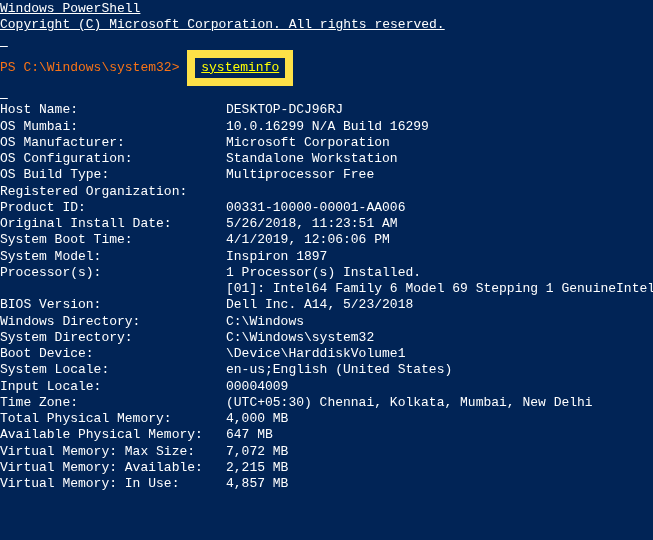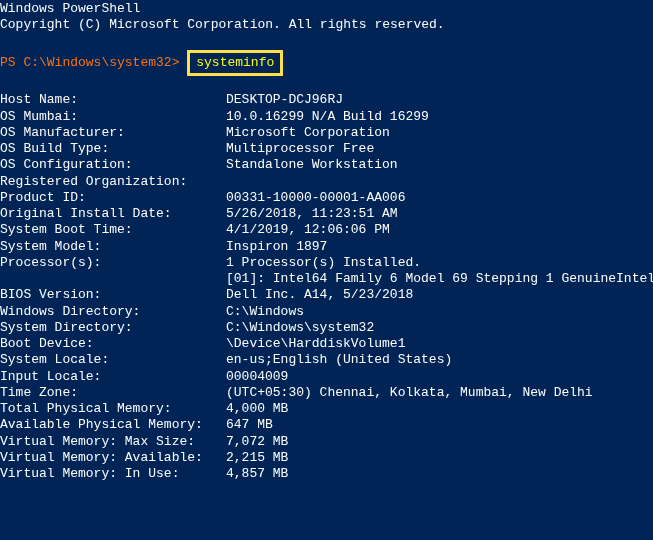--- a/index.html
+++ b/index.html
@@ -7,47 +7,48 @@
       background: #012456;
       font-family: Consolas, 'Courier New', monospace;
       font-size: 13px;
       color: #ffffff;
       width: 653px;
       height: 540px;
       overflow: hidden;
       line-height: 1.25;
       padding: 1px 0 0 0;
     }
-    .line { white-space: pre; }
+    .line { white-space: pre; text-decoration: underline; }
     .prompt-line { white-space: pre; }
     .prompt { color: #f97316; }
     .highlighted {
-      border: 3px solid #fde047;
+      border: 8px solid #fde047;
       color: #ffff00;
       padding: 2px 6px;
       display: inline-block;
+      text-decoration: underline;
     }
     .row { white-space: pre; }
     .label { display: inline-block; width: 226px; white-space: pre; vertical-align: top; }
     .value { display: inline; white-space: pre; }
   </style>
 </head>
 <body>
 
 <div class="line">Windows PowerShell</div>
 <div class="line">Copyright (C) Microsoft Corporation. All rights reserved.</div>
 <div class="line"> </div>
 <div class="prompt-line"><span class="prompt">PS C:\Windows\system32&gt; </span><span class="highlighted">systeminfo</span></div>
 <div class="line"> </div>
 <div id="output">
     <div class="row"><span class="label">Host Name:</span><span class="value">DESKTOP-DCJ96RJ</span></div>
     <div class="row"><span class="label">OS Mumbai:</span><span class="value">10.0.16299 N/A Build 16299</span></div>
     <div class="row"><span class="label">OS Manufacturer:</span><span class="value">Microsoft Corporation</span></div>
+    <div class="row"><span class="label">OS Configuration:</span><span class="value">Standalone Workstation</span></div>
     <div class="row"><span class="label">OS Build Type:</span><span class="value">Multiprocessor Free</span></div>
-    <div class="row"><span class="label">OS Configuration:</span><span class="value">Standalone Workstation</span></div>
     <div class="row"><span class="label">Registered Organization:</span><span class="value"></span></div>
     <div class="row"><span class="label">Product ID:</span><span class="value">00331-10000-00001-AA006</span></div>
     <div class="row"><span class="label">Original Install Date:</span><span class="value">5/26/2018, 11:23:51 AM</span></div>
     <div class="row"><span class="label">System Boot Time:</span><span class="value">4/1/2019, 12:06:06 PM</span></div>
     <div class="row"><span class="label">System Model:</span><span class="value">Inspiron 1897</span></div>
     <div class="row"><span class="label">Processor(s):</span><span class="value">1 Processor(s) Installed.</span></div>
     <div class="row"><span class="label"></span><span class="value">[01]: Intel64 Family 6 Model 69 Stepping 1 GenuineIntel ~1700 Mhz</span></div>
     <div class="row"><span class="label">BIOS Version:</span><span class="value">Dell Inc. A14, 5/23/2018</span></div>
     <div class="row"><span class="label">Windows Directory:</span><span class="value">C:\Windows</span></div>
     <div class="row"><span class="label">System Directory:</span><span class="value">C:\Windows\system32</span></div>

